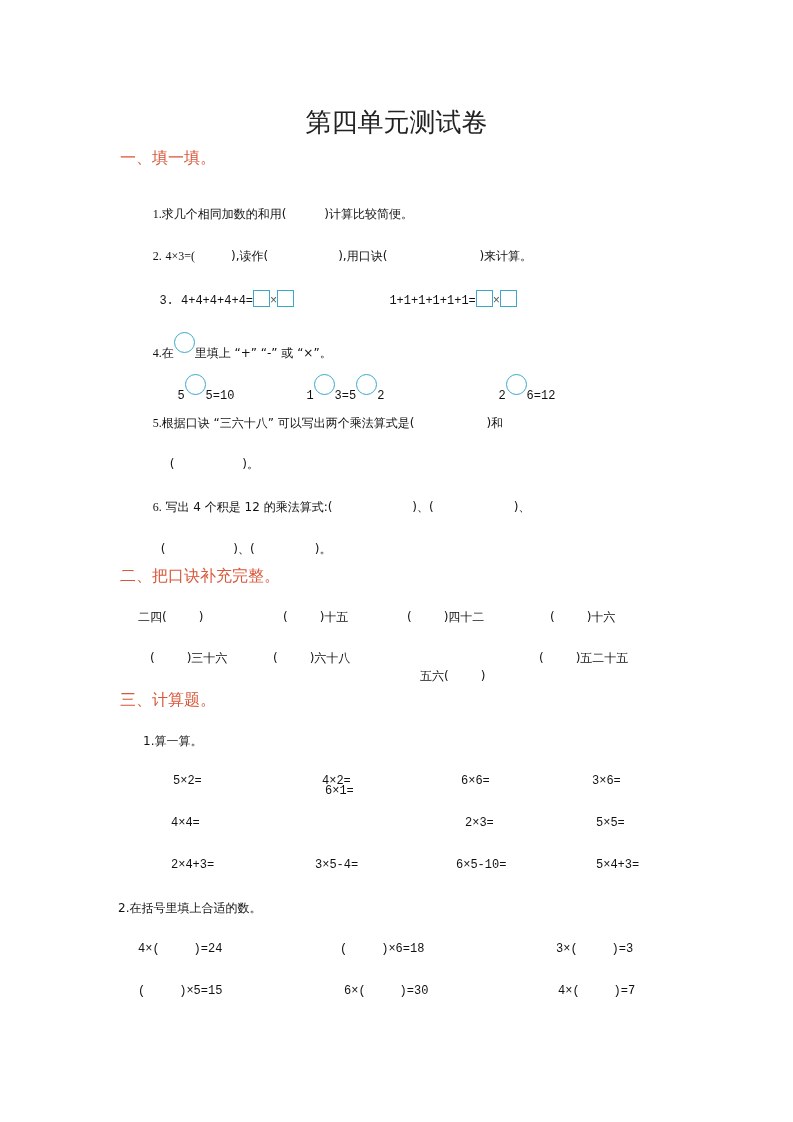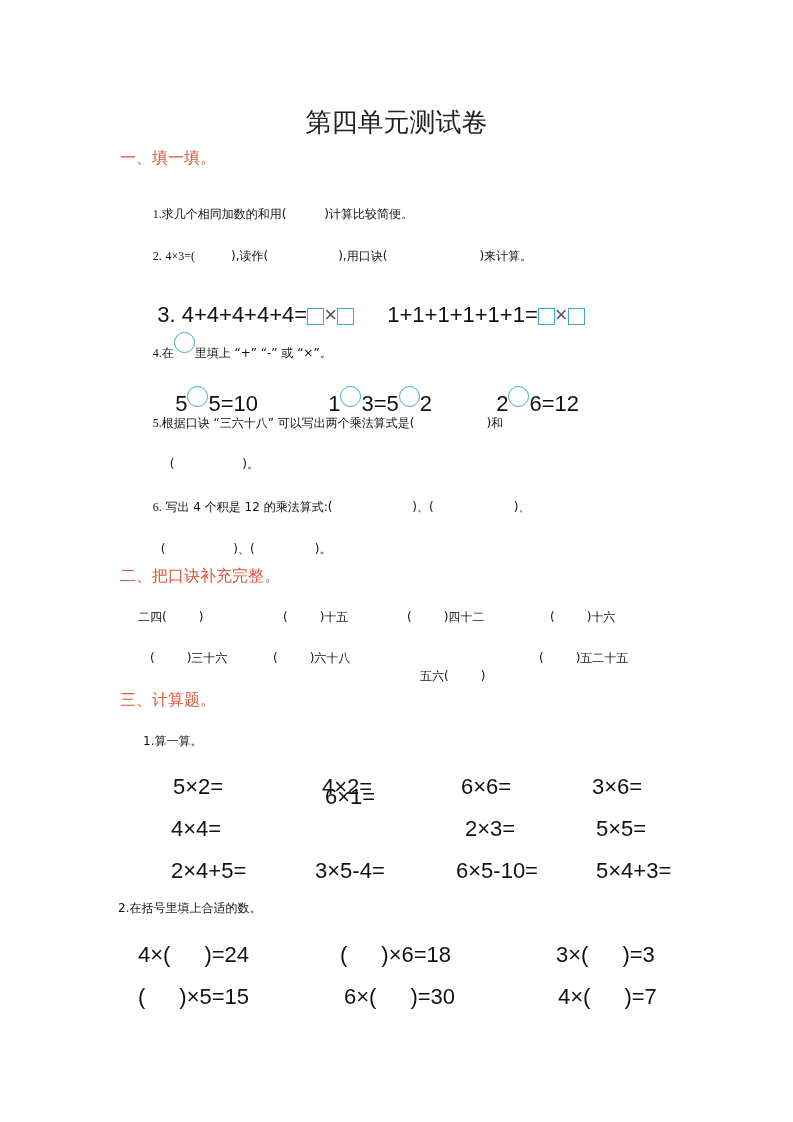--- a/index.html
+++ b/index.html
@@ -3,21 +3,21 @@
 <meta charset="utf-8">
 <style>
   html, body { margin:0; padding:0; background:#fff; }
   body { width:793px; height:1122px; position:relative; overflow:hidden; color:#111;
          font-family:"DejaVu Sans", sans-serif; }
   .abs { position:absolute; white-space:pre; }
   .title { left:0; width:793px; text-align:center; top:105px; font-size:26px;
            font-family:"DejaVu Serif", serif; font-weight:normal; color:#222; }
   .sec { font-size:16px; color:#d9573a; font-family:Liberation Sans, sans-serif; }
   .q { font-size:12px; }
-  .serif { font-family:Liberation Sans, sans-serif; font-size:22px; }
+  .serif { font-family:Liberation Mono, monospace; font-size:12px; }
   .num { font-family:"Liberation Serif","DejaVu Serif", serif; }
   .box { display:inline-block; width:17px; height:17px; border:1.5px solid #3aa9c9;
          vertical-align:-3px; box-sizing:border-box; }
   .circle { display:inline-block; width:21px; height:21px; border:1.5px solid #3aa9c9;
             border-radius:50%; box-sizing:border-box; vertical-align:4px; }
   .gray { color:#555; }
 </style>
 </head>
 <body>
 
@@ -39,21 +39,21 @@
 <div class="abs serif" style="left:375px;top:276px">
   <span>1+1+1+1+1+1=</span><span class="box"></span><span class="gray">×</span><span class="box"></span>
 </div>
 
 <div class="abs q" style="left:145px;top:318px">
   <span class="num">4.</span><span>在</span><span class="circle"></span><span>里填上 “+” “-” 或 “×”。</span>
 </div>
 <div class="abs serif" style="left:163px;top:360px">
   <span>5</span><span class="circle"></span><span>5=10</span>
 </div>
-<div class="abs serif" style="left:316px;top:360px">
+<div class="abs serif" style="left:292px;top:360px">
   <span>1</span><span class="circle"></span><span>3=5</span><span class="circle"></span><span>2</span>
 </div>
 <div class="abs serif" style="left:484px;top:360px">
   <span>2</span><span class="circle"></span><span>6=12</span>
 </div>
 
 <div class="abs q" style="left:145px;top:401px">
   <span class="num">5.</span><span>根据口诀 “三六十八” 可以写出两个乘法算式是(</span><span style="display:inline-block;width:72px"></span><span>)和</span>
 </div>
 <div class="abs q" style="left:162px;top:442px">
@@ -86,21 +86,21 @@
 <div class="abs serif" style="left:173px;top:774px">5×2=</div>
 <div class="abs serif" style="left:322px;top:774px">4×2=</div>
 <div class="abs serif" style="left:461px;top:774px">6×6=</div>
 <div class="abs serif" style="left:592px;top:774px">3×6=</div>
 
 <div class="abs serif" style="left:171px;top:816px">4×4=</div>
 <div class="abs serif" style="left:325px;top:784px">6×1=</div>
 <div class="abs serif" style="left:465px;top:816px">2×3=</div>
 <div class="abs serif" style="left:596px;top:816px">5×5=</div>
 
-<div class="abs serif" style="left:171px;top:858px">2×4+5=</div>
+<div class="abs serif" style="left:171px;top:858px">2×4+3=</div>
 <div class="abs serif" style="left:315px;top:858px">3×5-4=</div>
 <div class="abs serif" style="left:456px;top:858px">6×5-10=</div>
 <div class="abs serif" style="left:596px;top:858px">5×4+3=</div>
 
 <div class="abs q" style="left:118px;top:900px">2.在括号里填上合适的数。</div>
 
 <div class="abs serif" style="left:138px;top:942px"><span>4×(</span><span style="display:inline-block;width:34px"></span><span>)=24</span></div>
 <div class="abs serif" style="left:340px;top:942px"><span>(</span><span style="display:inline-block;width:34px"></span><span>)×6=18</span></div>
 <div class="abs serif" style="left:556px;top:942px"><span>3×(</span><span style="display:inline-block;width:34px"></span><span>)=3</span></div>
 

